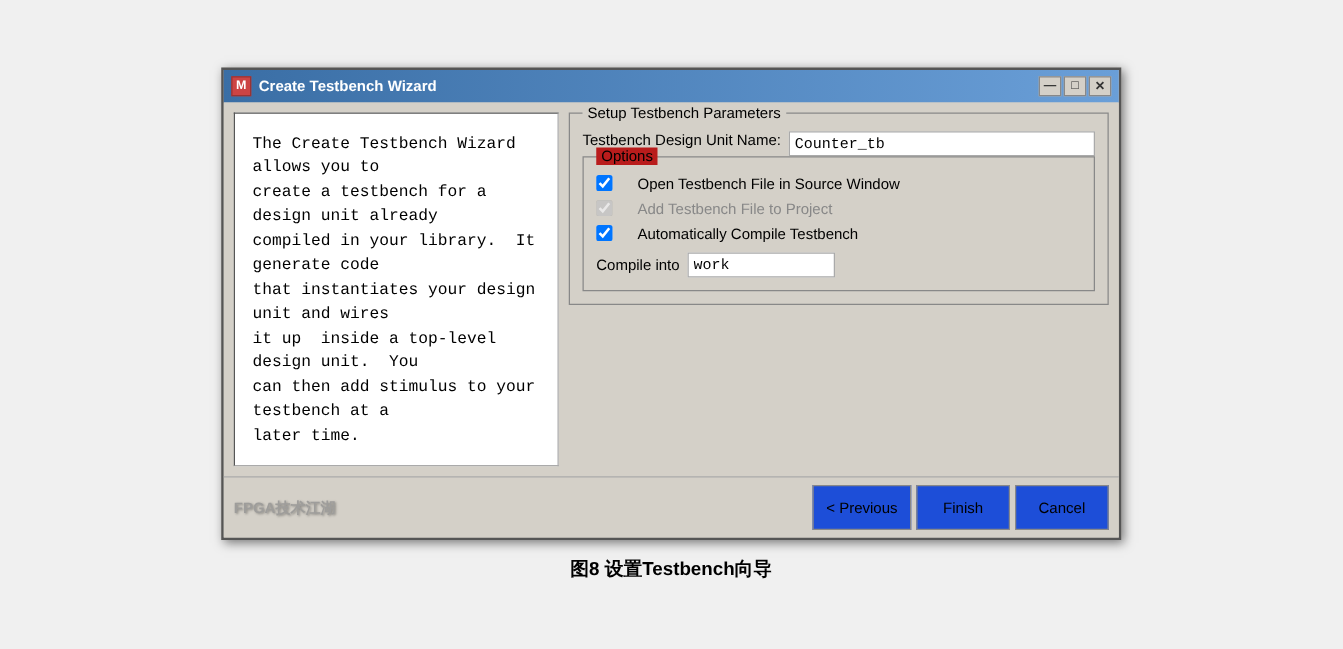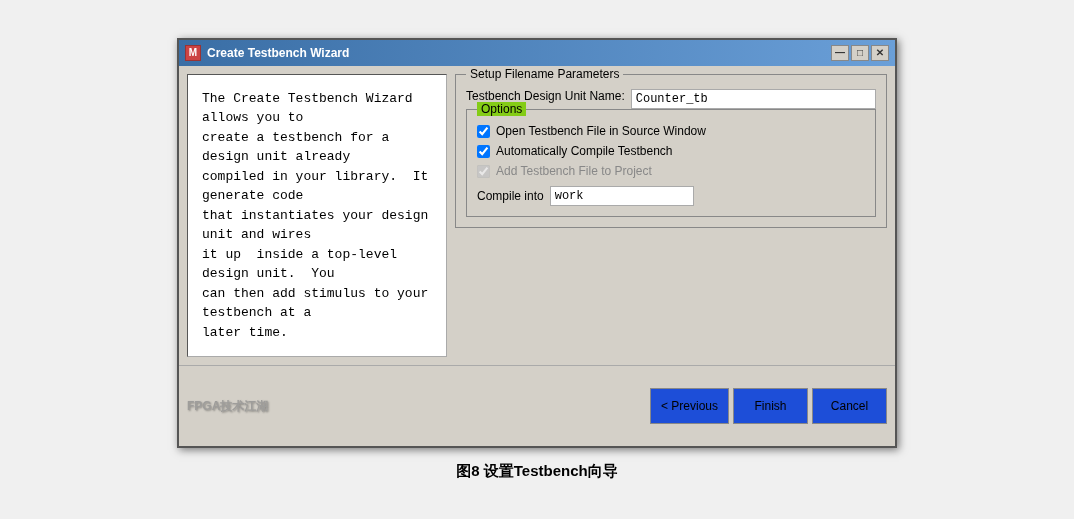--- a/index.html
+++ b/index.html
@@ -162,31 +162,31 @@
       border: 1px solid #888;
       padding: 8px 10px 10px 10px;
       position: relative;
       background: #d4d0c8;
     }
 
     .options-group-title {
       position: absolute;
       top: -8px;
       left: 10px;
-      background: #84cc16;
+      background: #b91c1c;
       padding: 0 4px;
       font-size: 12px;
       color: #000;
     }
 
     .checkbox-row {
       display: flex;
-      align-items: flex-end;
+      align-items: flex-start;
       margin-bottom: 6px;
-      gap: 6px;
+      gap: 20px;
     }
 
     .checkbox-row:last-of-type {
       margin-bottom: 0;
     }
 
     .checkbox-row input[type="checkbox"] {
       width: 13px;
       height: 13px;
       margin: 0;
@@ -212,35 +212,35 @@
       margin-top: 8px;
       gap: 6px;
     }
 
     .compile-label {
       font-size: 12px;
       color: #000;
     }
 
     .compile-input {
-      width: 144px;
+      width: 118px;
       height: 20px;
       border: 1px solid #aaa;
       background: white;
       padding: 1px 4px;
       font-size: 12px;
       font-family: 'Courier New', Courier, monospace;
       color: #000;
     }
 
     .dialog-footer {
       display: flex;
       justify-content: flex-end;
       align-items: center;
-      padding: 22px 8px;
+      padding: 6px 8px;
       gap: 4px;
       background: #d4d0c8;
       border-top: 1px solid #aaa;
     }
 
     .footer-btn {
       min-width: 75px;
       height: 36px;
       background: #1d4ed8;
       border: 1px solid #888;
@@ -304,42 +304,42 @@
 compiled in your library.  It generate code
 that instantiates your design unit and wires
 it up  inside a top-level design unit.  You
 can then add stimulus to your testbench at a
 later time.</pre>
       </div>
 
       <div class="right-panel">
 
         <div class="group-box">
-          <span class="group-box-title">Setup Filename Parameters</span>
+          <span class="group-box-title">Setup Testbench Parameters</span>
           <div style="margin-top: 6px;">
             <div class="form-row">
               <label class="form-label">Testbench Design Unit Name:</label>
               <input class="form-input" type="text" value="Counter_tb" style="">
             </div>
           </div>
 
           <div class="options-group">
             <span class="options-group-title">Options</span>
             <div style="margin-top: 6px;">
               <div class="checkbox-row">
                 <input type="checkbox" checked="" style="">
                 <span class="checkbox-label">Open Testbench File in Source Window</span>
               </div>
               <div class="checkbox-row">
+                <input type="checkbox" checked="" disabled="" style="">
+                <span class="checkbox-label disabled">Add Testbench File to Project</span>
+              </div>
+              <div class="checkbox-row">
                 <input type="checkbox" checked="" style="">
                 <span class="checkbox-label">Automatically Compile Testbench</span>
-              </div>
-              <div class="checkbox-row">
-                <input type="checkbox" checked="" disabled="" style="">
-                <span class="checkbox-label disabled">Add Testbench File to Project</span>
               </div>
               <div class="compile-row">
                 <span class="compile-label">Compile into</span>
                 <input class="compile-input" type="text" value="work" style="">
               </div>
             </div>
           </div>
         </div>
       </div>
     </div>

